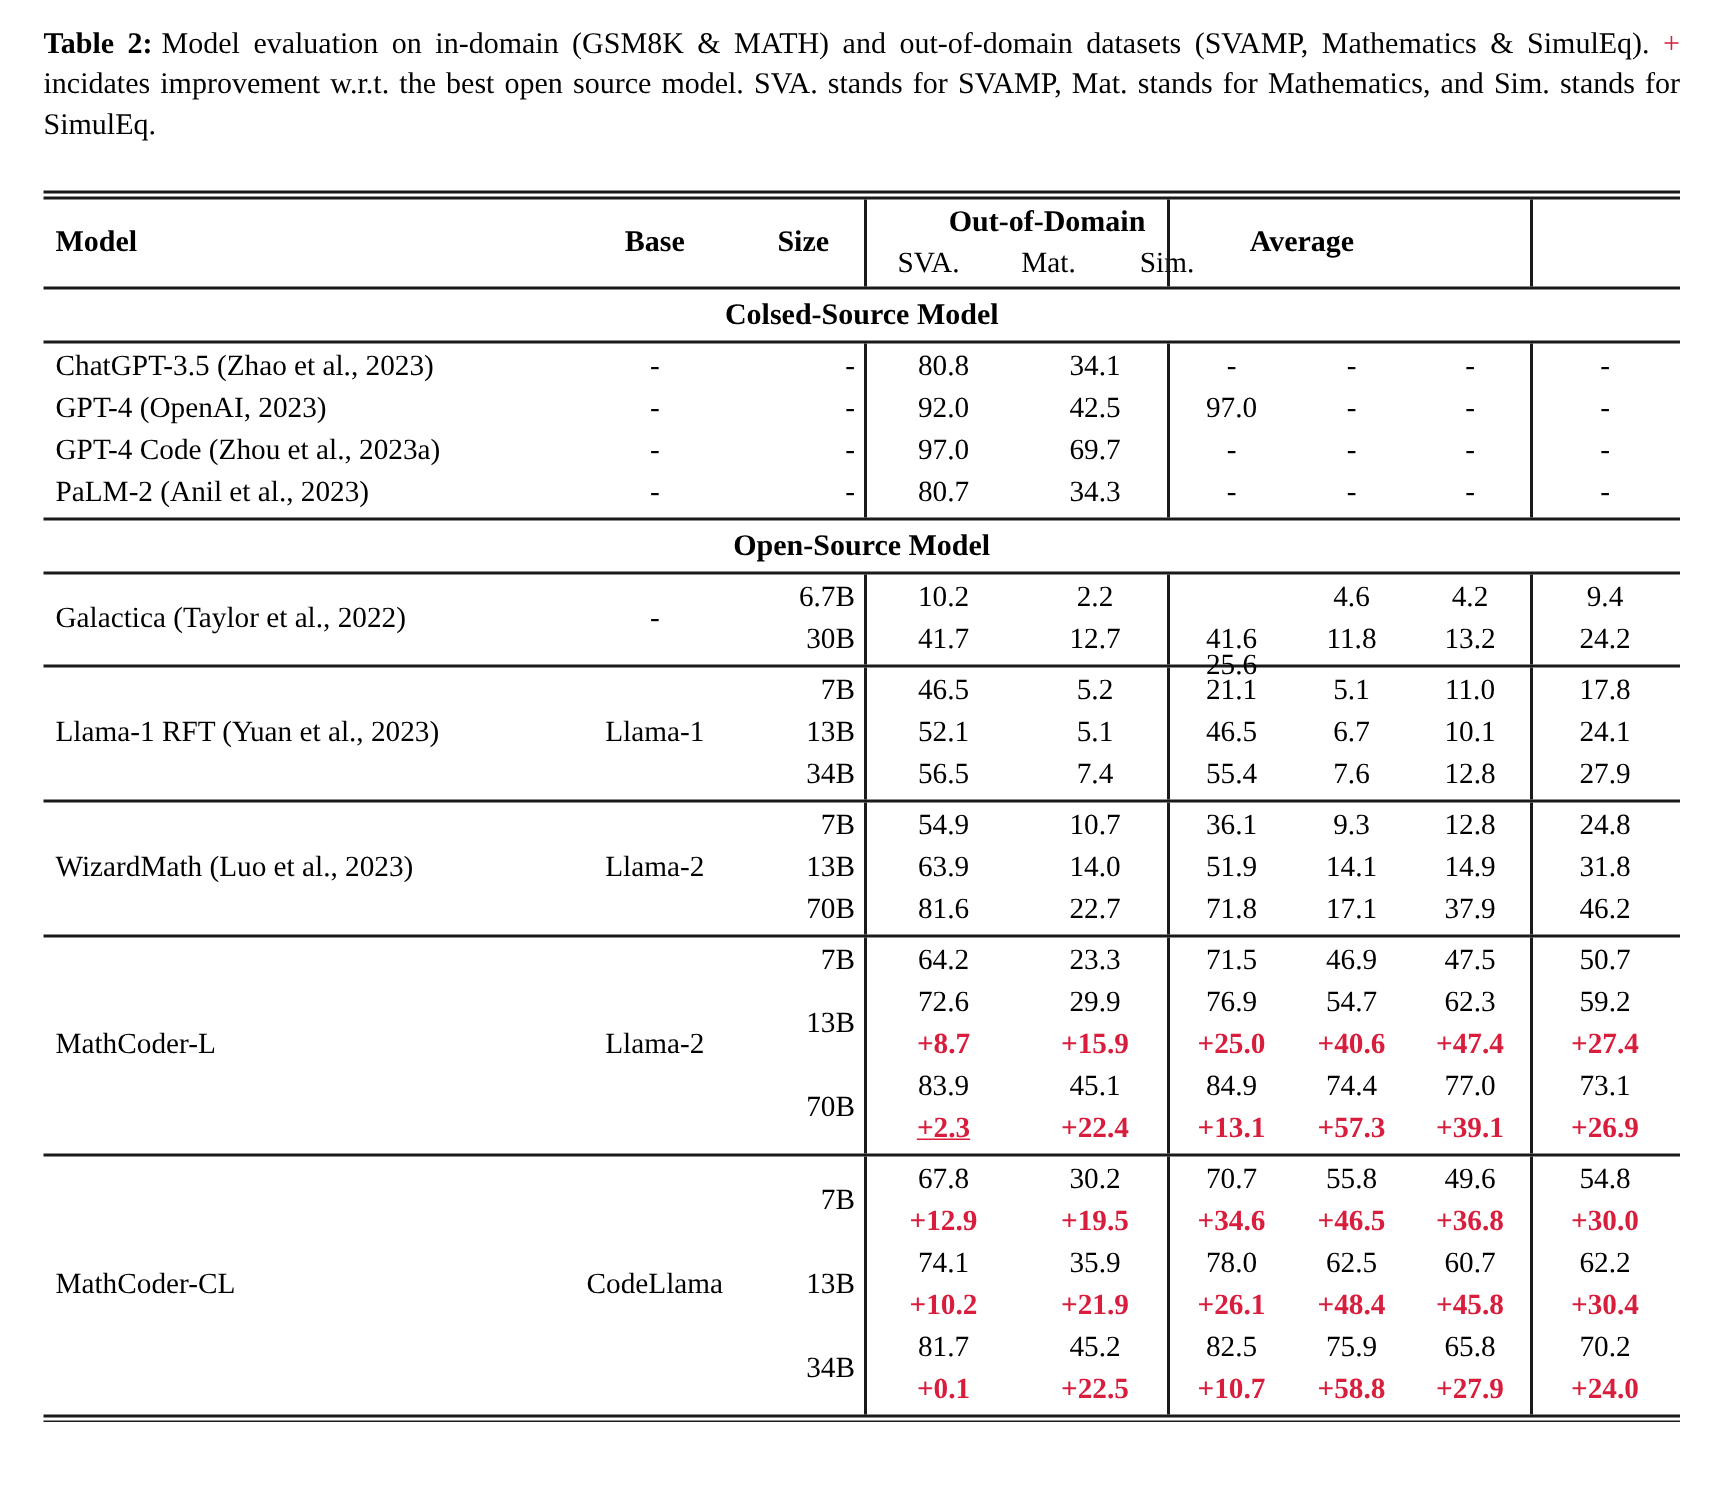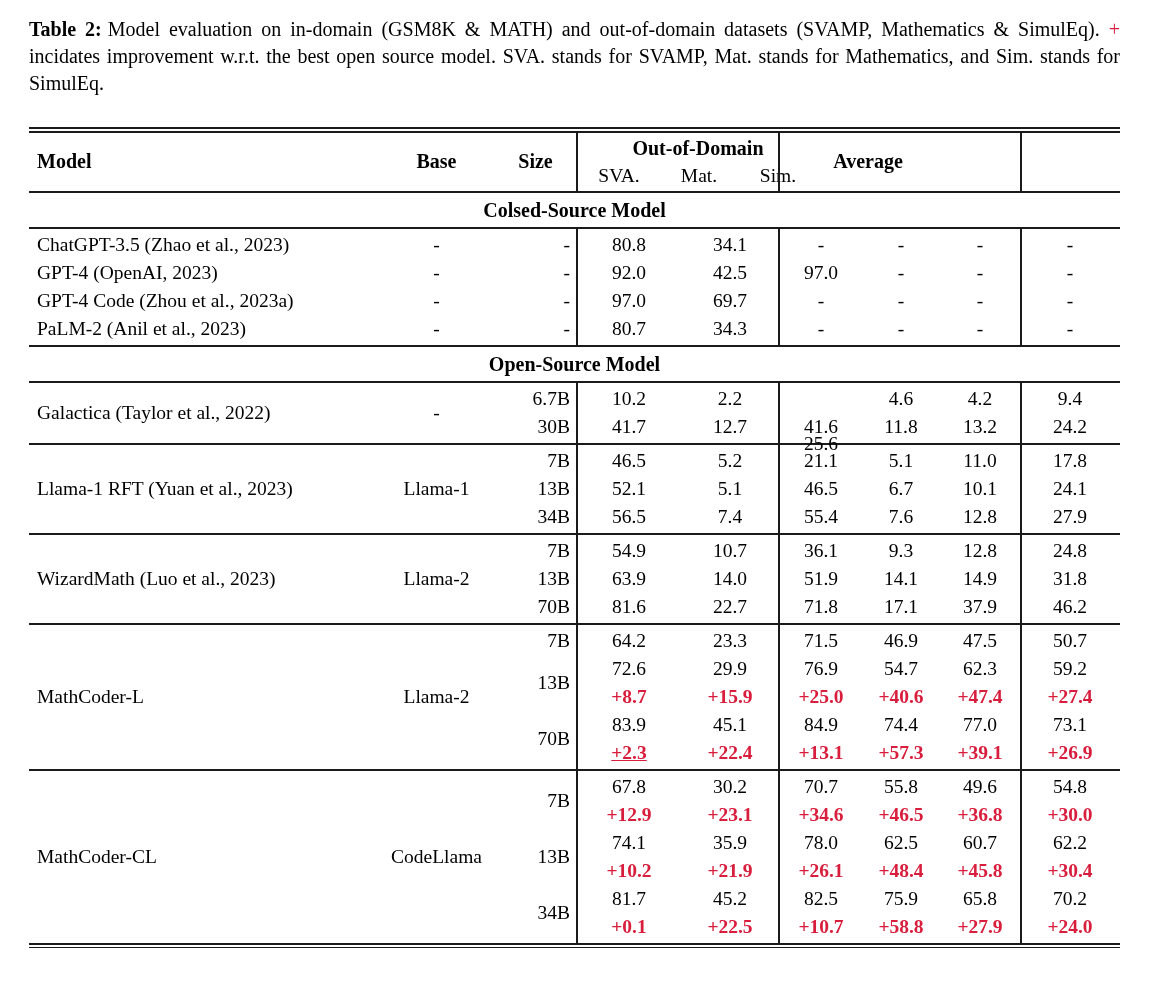--- a/index.html
+++ b/index.html
@@ -405,21 +405,21 @@
                 <div class="tline">
                   <div class="vcell" style="width: 104px;">67.8</div>
                   <div class="vcell" style="width: 98px;">30.2</div>
                   <div class="vcell" style="width: 84px;">70.7</div>
                   <div class="vcell" style="width: 76px;">55.8</div>
                   <div class="vcell" style="width: 82px;">49.6</div>
                   <div class="vcell" style="width: 98px;">54.8</div>
                 </div>
                 <div class="tline">
                   <div class="vcell delta" style="width: 104px;">+12.9</div>
-                  <div class="vcell delta" style="width: 98px;">+23.1</div>
+                  <div class="vcell delta" style="width: 98px;">+19.5</div>
                   <div class="vcell delta" style="width: 84px;">+34.6</div>
                   <div class="vcell delta" style="width: 76px;">+46.5</div>
                   <div class="vcell delta" style="width: 82px;">+36.8</div>
                   <div class="vcell delta" style="width: 98px;">+30.0</div>
                 </div>
               </div>
             </div>
             <div class="srow">
               <div class="cell-size">13B</div>
               <div class="lines">

